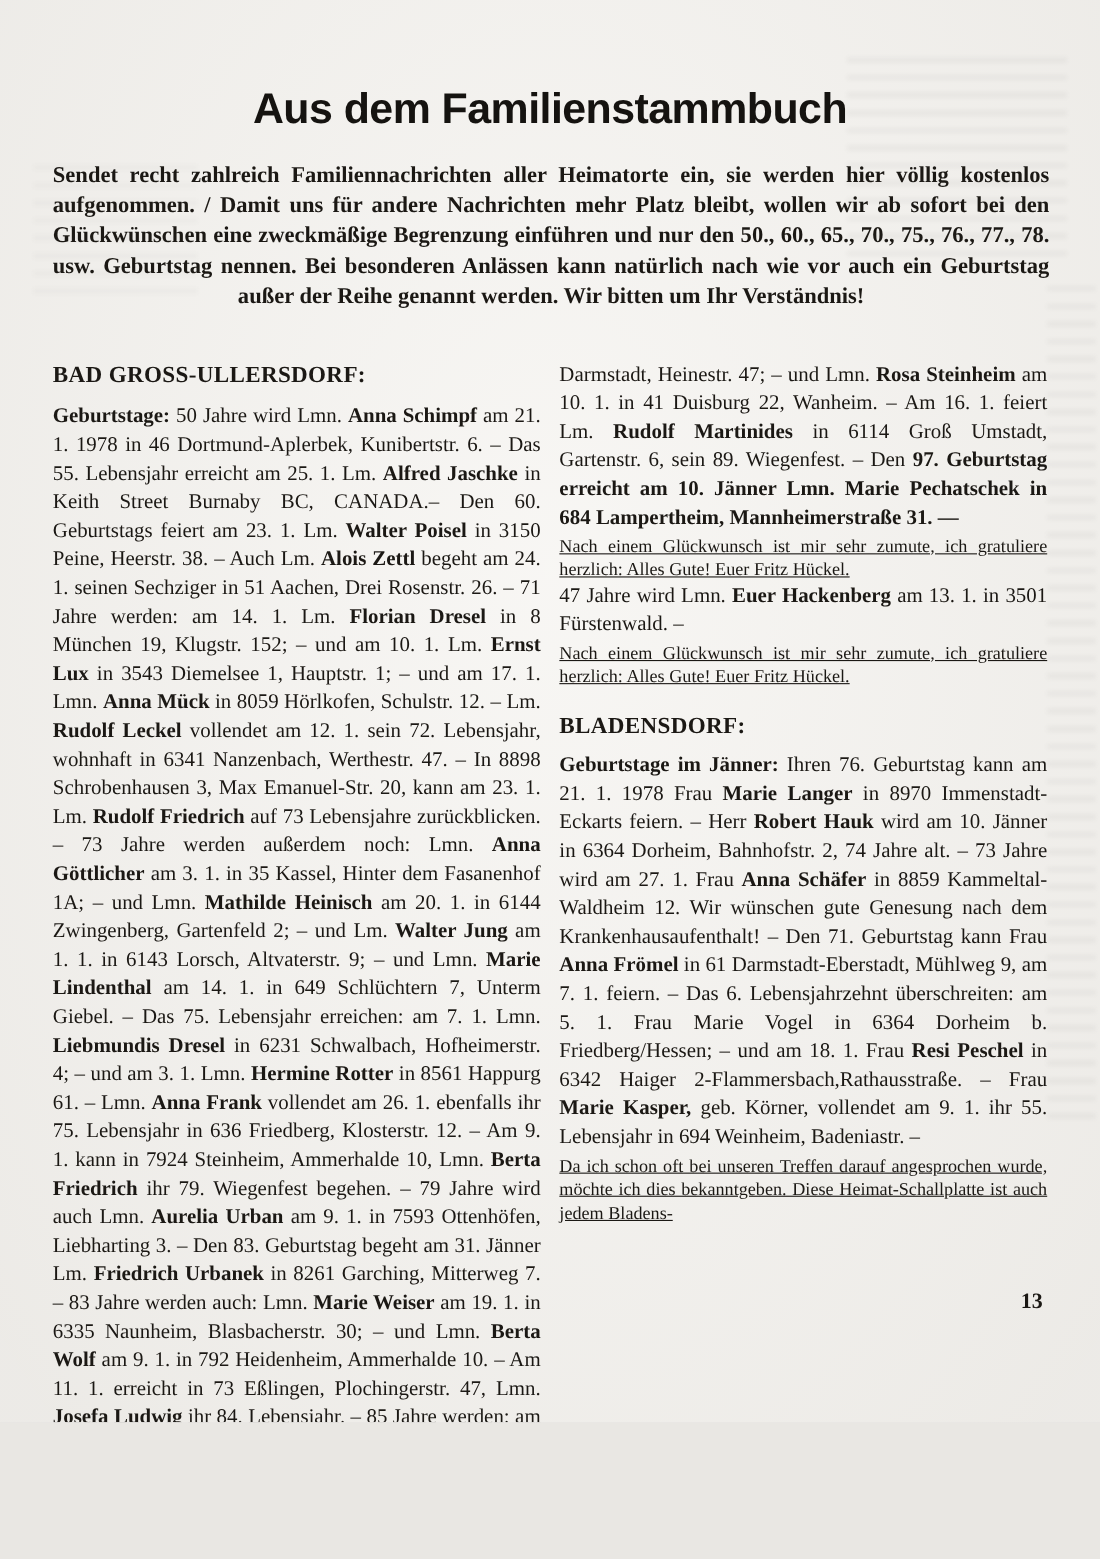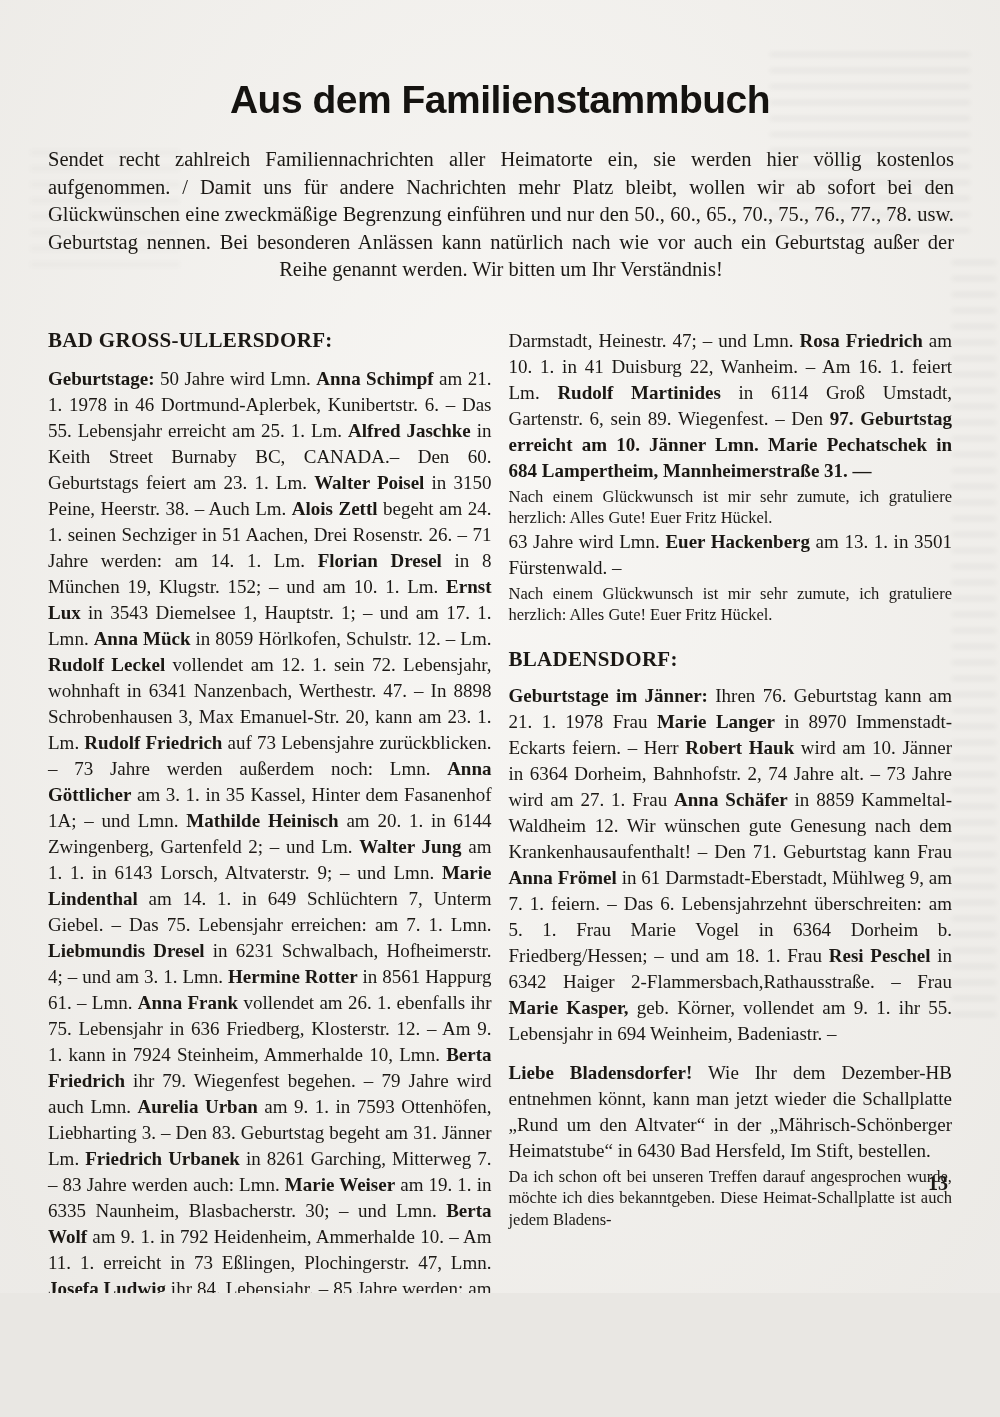--- a/index.html
+++ b/index.html
@@ -37,21 +37,21 @@
     text-align: center;
     font-family: "Liberation Sans", "DejaVu Sans", sans-serif;
     font-weight: 700;
     font-size: 39px;
     letter-spacing: -0.5px;
     color: #151310;
   }
   .intro {
     width: 906px;
     margin: 0 auto;
-    font-weight: 400;
+    font-weight: 700;
     font-size: 20.5px;
     line-height: 27.5px;
     text-align: justify;
     text-align-last: center;
   }
   .columns {
     display: flex;
     gap: 17px;
     margin-top: 44px;
   }
@@ -67,20 +67,21 @@
     margin: 0;
     font-size: 19px;
     line-height: 26px;
     text-align: justify;
   }
   p.smalltext {
     margin: 2px 0 0 0;
     font-size: 16.5px;
     line-height: 21.5px;
     text-align: justify;
+    text-decoration: underline;
   }
   p.note { margin-top: 13px; }
   b { font-weight: 700; }
   .pagenum {
     position: absolute;
     right: 52px;
     bottom: 98px;
     font-size: 20px;
     font-weight: 700;
   }
@@ -99,30 +100,29 @@
   <p class="intro">Sendet recht zahlreich Familiennachrichten aller Heimatorte ein, sie werden hier völlig kostenlos aufgenommen. / Damit uns für andere Nachrichten mehr Platz bleibt, wollen wir ab sofort bei den Glückwünschen eine zweckmäßige Begrenzung einführen und nur den 50., 60., 65., 70., 75., 76., 77., 78. usw. Geburtstag nennen. Bei besonderen Anlässen kann natürlich nach wie vor auch ein Geburtstag außer der Reihe genannt werden. Wir bitten um Ihr Verständnis!</p>
 
   <div class="columns">
 
     <div class="col">
       <h2 class="section-heading">BAD GROSS-ULLERSDORF:</h2>
       <p class="bodytext"><b>Geburtstage:</b><span> 50 Jahre wird Lmn. </span><b>Anna Schimpf</b><span> am 21. 1. 1978 in 46 Dortmund-Aplerbek, Kunibertstr. 6. – Das 55. Lebensjahr erreicht am 25. 1. Lm. </span><b>Alfred Jaschke</b><span> in Keith Street Burnaby BC, CANADA.– Den 60. Geburtstags feiert am 23. 1. Lm. </span><b>Walter Poisel</b><span> in 3150 Peine, Heerstr. 38. – Auch Lm. </span><b>Alois Zettl</b><span> begeht am 24. 1. seinen Sechziger in 51 Aachen, Drei Rosenstr. 26. – 71 Jahre werden: am 14. 1. Lm. </span><b>Florian Dresel</b><span> in 8 München 19, Klugstr. 152; – und am 10. 1. Lm. </span><b>Ernst Lux</b><span> in 3543 Diemelsee 1, Hauptstr. 1; – und am 17. 1. Lmn. </span><b>Anna Mück</b><span> in 8059 Hörlkofen, Schulstr. 12. – Lm. </span><b>Rudolf Leckel</b><span> vollendet am 12. 1. sein 72. Lebensjahr, wohnhaft in 6341 Nanzenbach, Werthestr. 47. – In 8898 Schrobenhausen 3, Max Emanuel-Str. 20, kann am 23. 1. Lm. </span><b>Rudolf Friedrich</b><span> auf 73 Lebensjahre zurückblicken. – 73 Jahre werden außerdem noch: Lmn. </span><b>Anna Göttlicher</b><span> am 3. 1. in 35 Kassel, Hinter dem Fasanenhof 1A; – und Lmn. </span><b>Mathilde Heinisch</b><span> am 20. 1. in 6144 Zwingenberg, Gartenfeld 2; – und Lm. </span><b>Walter Jung</b><span> am 1. 1. in 6143 Lorsch, Altvaterstr. 9; – und Lmn. </span><b>Marie Lindenthal</b><span> am 14. 1. in 649 Schlüchtern 7, Unterm Giebel. – Das 75. Lebensjahr erreichen: am 7. 1. Lmn. </span><b>Liebmundis Dresel</b><span> in 6231 Schwalbach, Hofheimerstr. 4; – und am 3. 1. Lmn. </span><b>Hermine Rotter</b><span> in 8561 Happurg 61. – Lmn. </span><b>Anna Frank</b><span> vollendet am 26. 1. ebenfalls ihr 75. Lebensjahr in 636 Friedberg, Klosterstr. 12. – Am 9. 1. kann in 7924 Steinheim, Ammerhalde 10, Lmn. </span><b>Berta Friedrich</b><span> ihr 79. Wiegenfest begehen. – 79 Jahre wird auch Lmn. </span><b>Aurelia Urban</b><span> am 9. 1. in 7593 Ottenhöfen, Liebharting 3. – Den 83. Geburtstag begeht am 31. Jänner Lm. </span><b>Friedrich Urbanek</b><span> in 8261 Garching, Mitterweg 7. – 83 Jahre werden auch: Lmn. </span><b>Marie Weiser</b><span> am 19. 1. in 6335 Naunheim, Blasbacherstr. 30; – und Lmn. </span><b>Berta Wolf</b><span> am 9. 1. in 792 Heidenheim, Ammerhalde 10. – Am 11. 1. erreicht in 73 Eßlingen, Plochingerstr. 47, Lmn. </span><b>Josefa Ludwig</b><span> ihr 84. Lebensjahr. – 85 Jahre werden: am 5. 1. Lm. </span><b>Franz Friedrich</b><span> in 61</span></p>
     </div>
 
     <div class="col">
-      <p class="bodytext"><span>Darmstadt, Heinestr. 47; – und Lmn. </span><b>Rosa Friedrich</b><span> am 10. 1. in 41 Duisburg 22, Wanheim. – Am 16. 1. feiert Lm. </span><b>Rudolf Martinides</b><span> in 6114 Groß Umstadt, Gartenstr. 6, sein 89. Wiegenfest. – Den </span><b>97. Geburtstag erreicht am 10. Jänner Lmn. Marie Pechatschek in 684 Lampertheim, Mannheimerstraße 31. —</b></p>
+      <p class="bodytext"><span>Darmstadt, Heinestr. 47; – und Lmn. </span><b>Rosa Steinheim</b><span> am 10. 1. in 41 Duisburg 22, Wanheim. – Am 16. 1. feiert Lm. </span><b>Rudolf Martinides</b><span> in 6114 Groß Umstadt, Gartenstr. 6, sein 89. Wiegenfest. – Den </span><b>97. Geburtstag erreicht am 10. Jänner Lmn. Marie Pechatschek in 684 Lampertheim, Mannheimerstraße 31. —</b></p>
       <p class="smalltext">Nach einem Glückwunsch ist mir sehr zumute, ich gratuliere herzlich: Alles Gute! Euer Fritz Hückel.</p>
 
-      <p class="bodytext"><span>63 Jahre wird Lmn. </span><b>Euer Hackenberg</b><span> am 13. 1. in 3501 Fürstenwald. –</span></p>
+      <p class="bodytext"><span>47 Jahre wird Lmn. </span><b>Euer Hackenberg</b><span> am 13. 1. in 3501 Fürstenwald. –</span></p>
       <p class="smalltext">Nach einem Glückwunsch ist mir sehr zumute, ich gratuliere herzlich: Alles Gute! Euer Fritz Hückel.</p>
 
       <h2 class="section-heading mid">BLADENSDORF:</h2>
       <p class="bodytext"><b>Geburtstage im Jänner:</b><span> Ihren 76. Geburtstag kann am 21. 1. 1978 Frau </span><b>Marie Langer</b><span> in 8970 Immenstadt-Eckarts feiern. – Herr </span><b>Robert Hauk</b><span> wird am 10. Jänner in 6364 Dorheim, Bahnhofstr. 2, 74 Jahre alt. – 73 Jahre wird am 27. 1. Frau </span><b>Anna Schäfer</b><span> in 8859 Kammeltal-Waldheim 12. Wir wünschen gute Genesung nach dem Krankenhausaufenthalt! – Den 71. Geburtstag kann Frau </span><b>Anna Frömel</b><span> in 61 Darmstadt-Eberstadt, Mühlweg 9, am 7. 1. feiern. – Das 6. Lebensjahrzehnt überschreiten: am 5. 1. Frau Marie Vogel in 6364 Dorheim b. Friedberg/Hessen; – und am 18. 1. Frau </span><b>Resi Peschel</b><span> in 6342 Haiger 2-Flammersbach,Rathausstraße. – Frau </span><b>Marie Kasper,</b><span> geb. Körner, vollendet am 9. 1. ihr 55. Lebensjahr in 694 Weinheim, Badeniastr. –</span></p>
 
-      <p class="bodytext note"><b>Liebe Bladensdorfer!</b><span> Wie Ihr dem Dezember-HB entnehmen könnt, kann man jetzt wieder die Schallplatte „Rund um den Altvater“ in der „Mährisch-Schönberger Heimatstube“ in 6430 Bad Hersfeld, Im Stift, bestellen.</span></p>
       <p class="smalltext">Da ich schon oft bei unseren Treffen darauf angesprochen wurde, möchte ich dies bekanntgeben. Diese Heimat-Schallplatte ist auch jedem Bladens-</p>
     </div>
 
   </div>
 
   <div class="pagenum">13</div>
 
 </div>
 
 </body></html>

